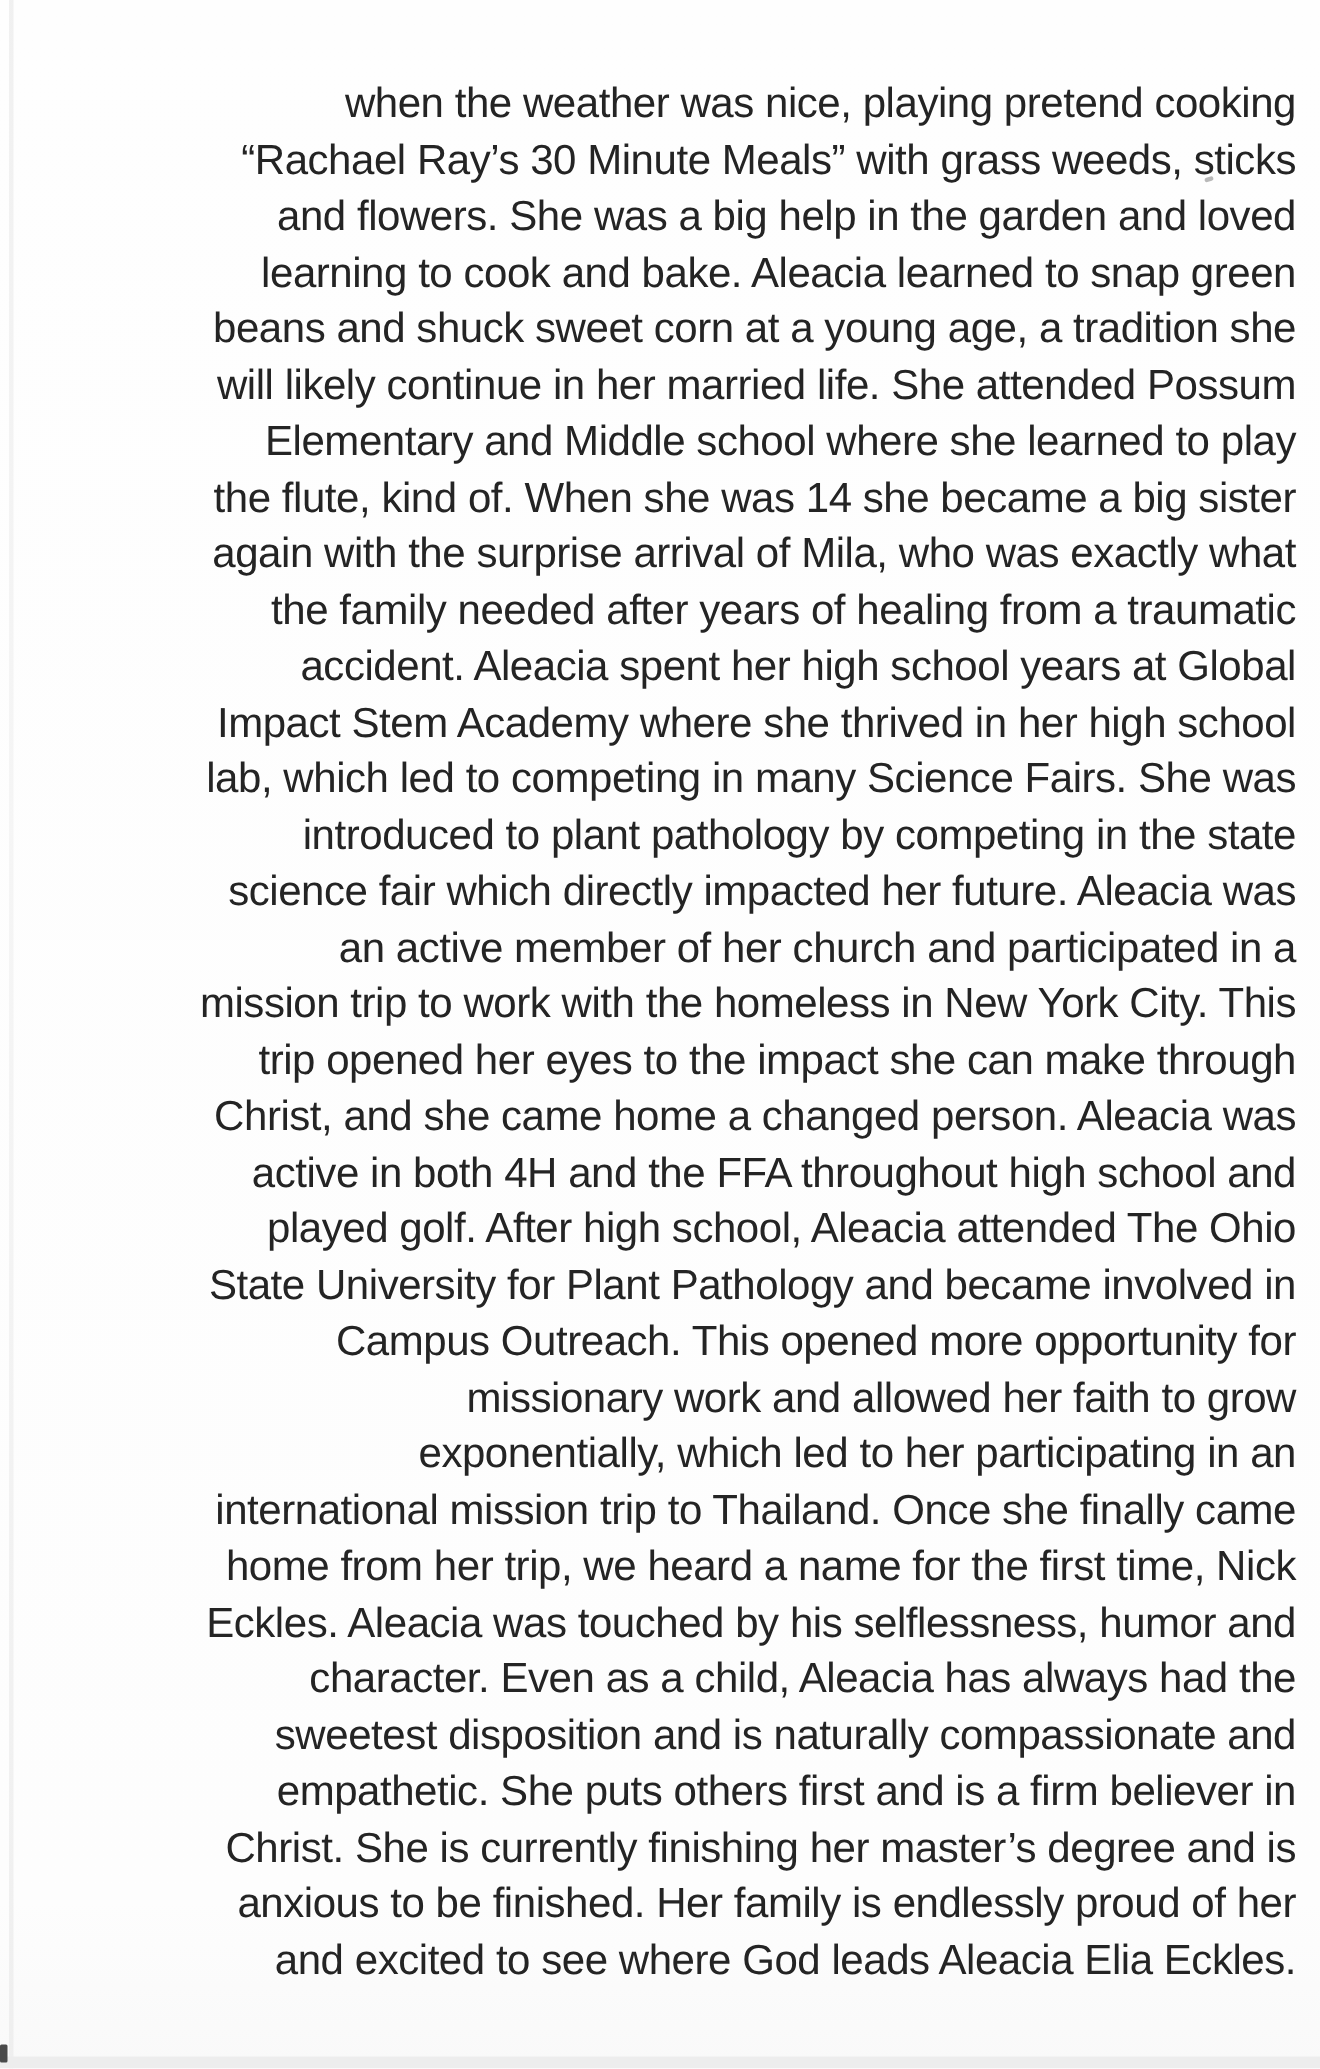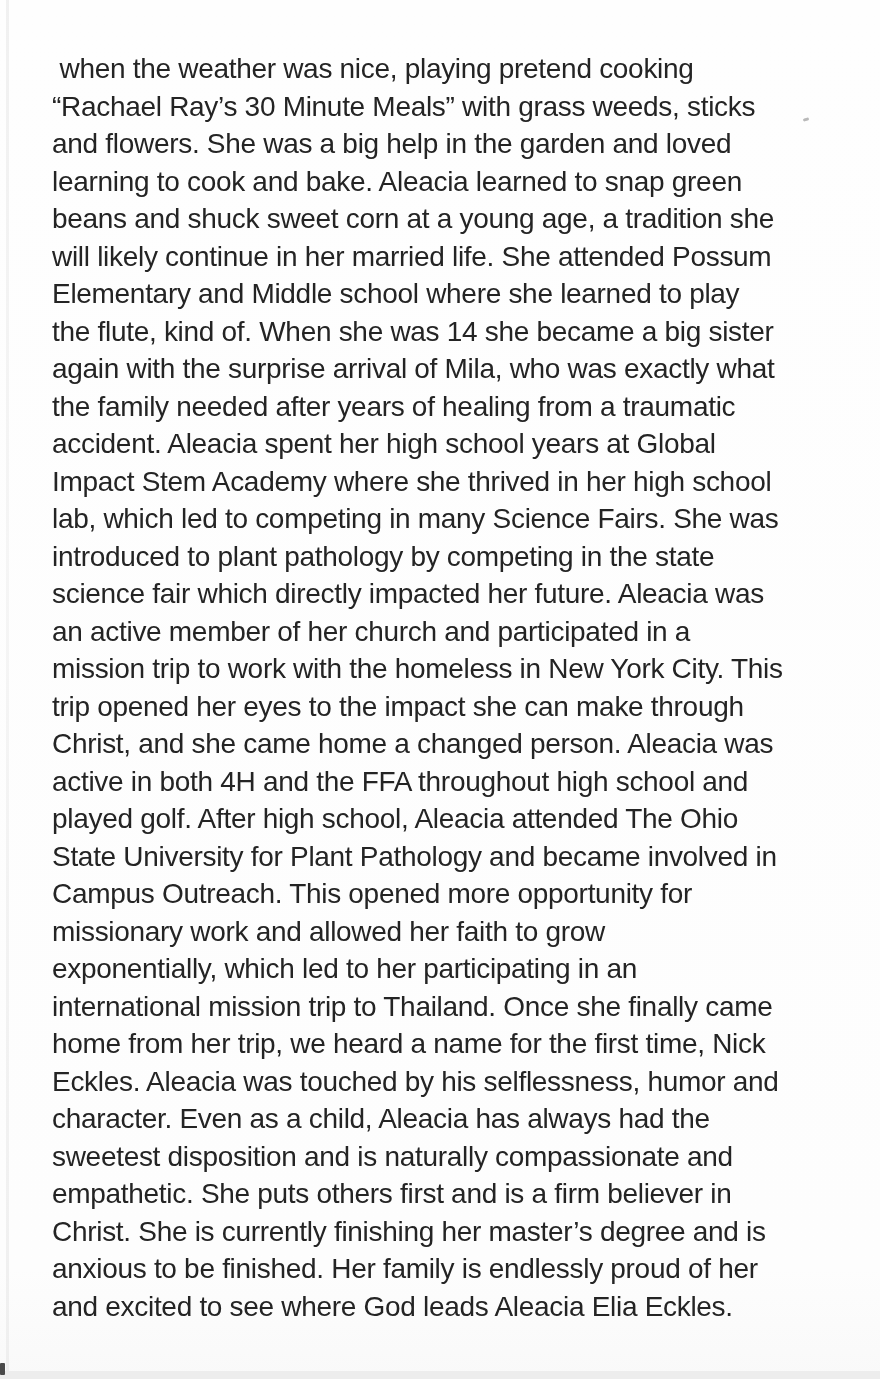--- a/index.html
+++ b/index.html
@@ -63,20 +63,21 @@
     position: absolute;
     left: 52px;
     top: 50px;
     width: 812px;
     font-size: 28px;
     line-height: 37.5px;
     letter-spacing: -0.3px;
     color: #242424;
     white-space: pre-wrap;
     text-rendering: optimizeLegibility;
+    text-align: right;
   }
 </style>
 </head>
 <body>
 
 <div class="scan-page">
   <div class="edge-left"></div>
   <div class="page-text"> when the weather was nice, playing pretend cooking
 “Rachael Ray’s 30 Minute Meals” with grass weeds, sticks
 and flowers. She was a big help in the garden and loved

